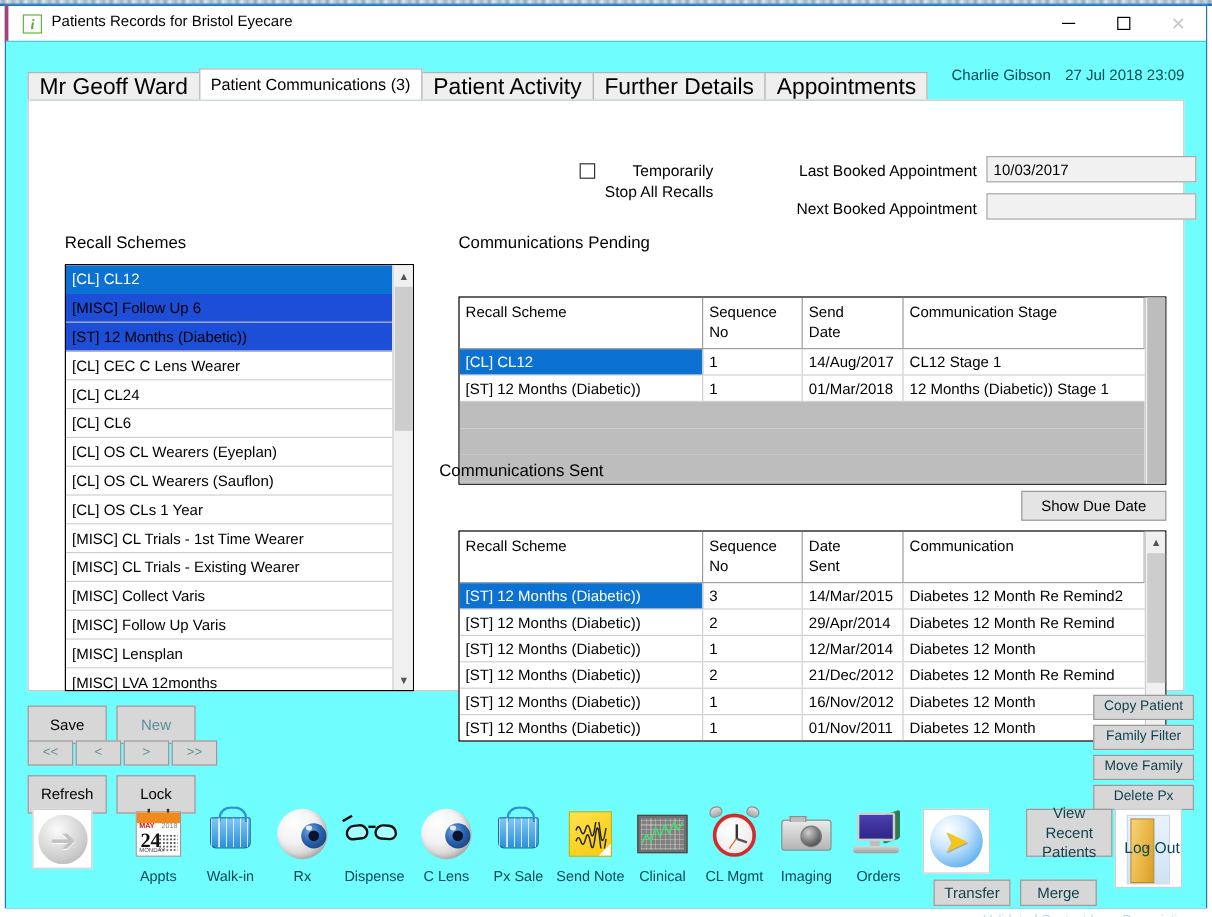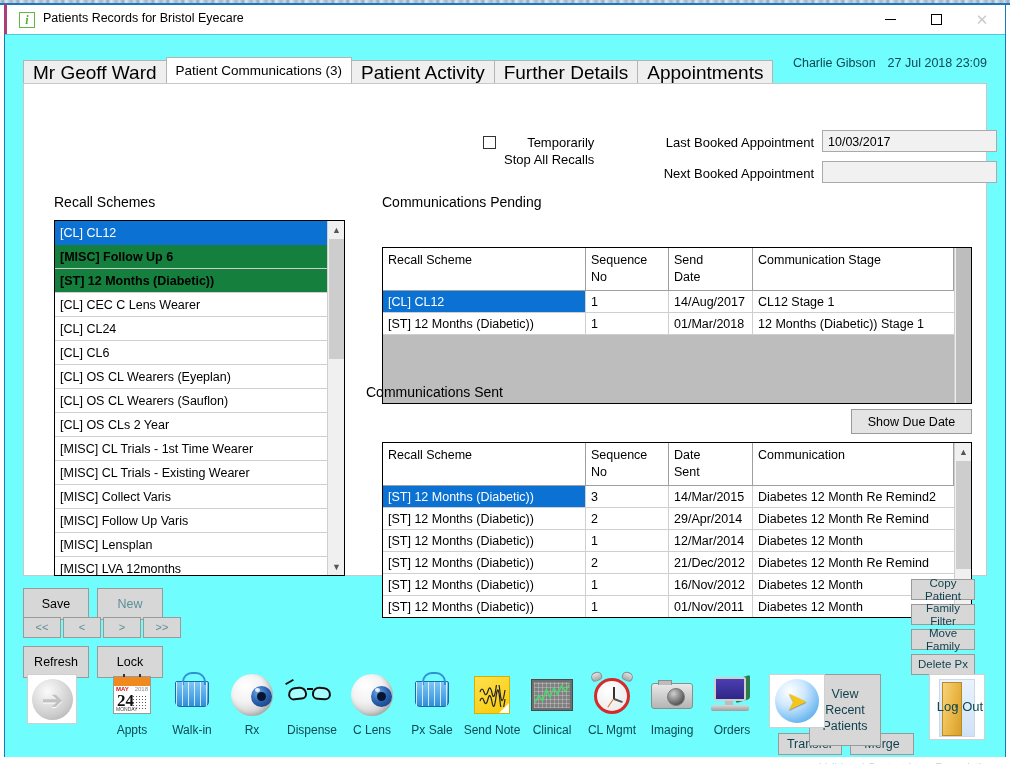--- a/index.html
+++ b/index.html
@@ -187,21 +187,21 @@
   }
   .rs-item {
     height: 24px; line-height: 24px;
     padding-left: 5px;
     font-size: 12.5px;
     color: #000;
     border-bottom: 1px solid #cfcfcf;
     white-space: nowrap; overflow: hidden;
   }
   .rs-item.sel { background: #0b72d3; color: #ffffff; border-bottom-color:#0b72d3; }
-  .rs-item.pink { background: #15803d; font-weight: bold; }
+  .rs-item.pink { background: #1d4ed8; }
 
   
   .sb {
     width: 17px;
     background: #f0f0f0;
     border-left: 1px solid #cfcfcf;
     position: relative;
     flex: none;
   }
   .sb-arrow {
@@ -279,21 +279,21 @@
     display: flex; align-items: center; justify-content: center;
     text-align: center;
     line-height: 13px;
   }
   .btn.enabled { color: #000; }
   .btn.dim { color: #5c8e98; }
 
   .lbtn-w { width: 66px; height: 32px; }
   .navbtn { width: 38px; height: 21px; font-size: 11px; }
 
-  .rbtn { width: 64px; height: 21px; font-size: 11.5px; }
+  .rbtn { width: 84px; height: 21px; font-size: 11.5px; }
 
   
   .iconbar { position: absolute; left: 0; top: 636px; width: 1000px; height: 87px; }
   .icon-item {
     position: absolute;
     width: 74px;
     text-align: center;
   }
   .icon-art {
     width: 54px; height: 50px;
@@ -537,21 +537,21 @@
         <div class="rs-box">
           <div class="rs-list" id="rs-list">
               <div class="rs-item sel">[CL] CL12</div>
               <div class="rs-item pink">[MISC] Follow Up 6</div>
               <div class="rs-item pink">[ST] 12 Months (Diabetic))</div>
               <div class="rs-item">[CL] CEC C Lens Wearer</div>
               <div class="rs-item">[CL] CL24</div>
               <div class="rs-item">[CL] CL6</div>
               <div class="rs-item">[CL] OS CL Wearers (Eyeplan)</div>
               <div class="rs-item">[CL] OS CL Wearers (Sauflon)</div>
-              <div class="rs-item">[CL] OS CLs 2 Year</div>
+              <div class="rs-item">[CL] OS CLs 1 Year</div>
               <div class="rs-item">[MISC] CL Trials - 1st Time Wearer</div>
               <div class="rs-item">[MISC] CL Trials - Existing Wearer</div>
               <div class="rs-item">[MISC] Collect Varis</div>
               <div class="rs-item">[MISC] Follow Up Varis</div>
               <div class="rs-item">[MISC] Lensplan</div>
               <div class="rs-item">[MISC] LVA 12months</div>
             </div>
           <div class="sb">
             <div class="sb-arrow up">▲</div>
             <div class="sb-thumb" style="top:18px; height:120px;"></div>
@@ -661,21 +661,21 @@
       <div class="btn lbtn-w enabled" style="left:18px; top:611px;">Refresh</div>
       <div class="btn lbtn-w enabled" style="left:92px; top:611px;">Lock</div>
 
       <div class="btn rbtn" style="left:906px; top:544px;">Copy Patient</div>
       <div class="btn rbtn" style="left:906px; top:569px;">Family Filter</div>
       <div class="btn rbtn" style="left:906px; top:594px;">Move Family</div>
       <div class="btn rbtn" style="left:906px; top:619px;">Delete Px</div>
 
       <div class="btn" style="left:773px; top:698px; width:64px; height:22px;">Transfer</div>
       <div class="btn" style="left:845px; top:698px; width:64px; height:22px;">Merge</div>
-      <div class="btn" style="left:804px; top:639px; width:72px; height:72px; white-space:pre-line; line-height:16px;">View
+      <div class="btn" style="left:850px; top:639px; width:72px; height:40px; white-space:pre-line; line-height:16px;">View
 Recent
 Patients</div>
 
       <div class="sq-btn" style="left:764px; top:639px; width:56px; height:54px;">
         <div class="circ-arrow circ-fwd" style="left:5px; top:4px; width:44px; height:44px;">
           <div class="arrow-glyph arrow-fwd" style="width:44px;height:44px;">➤</div>
         </div>
       </div>
 
       <div class="sq-btn" style="left:924px; top:639px; width:56px; height:66px;">

